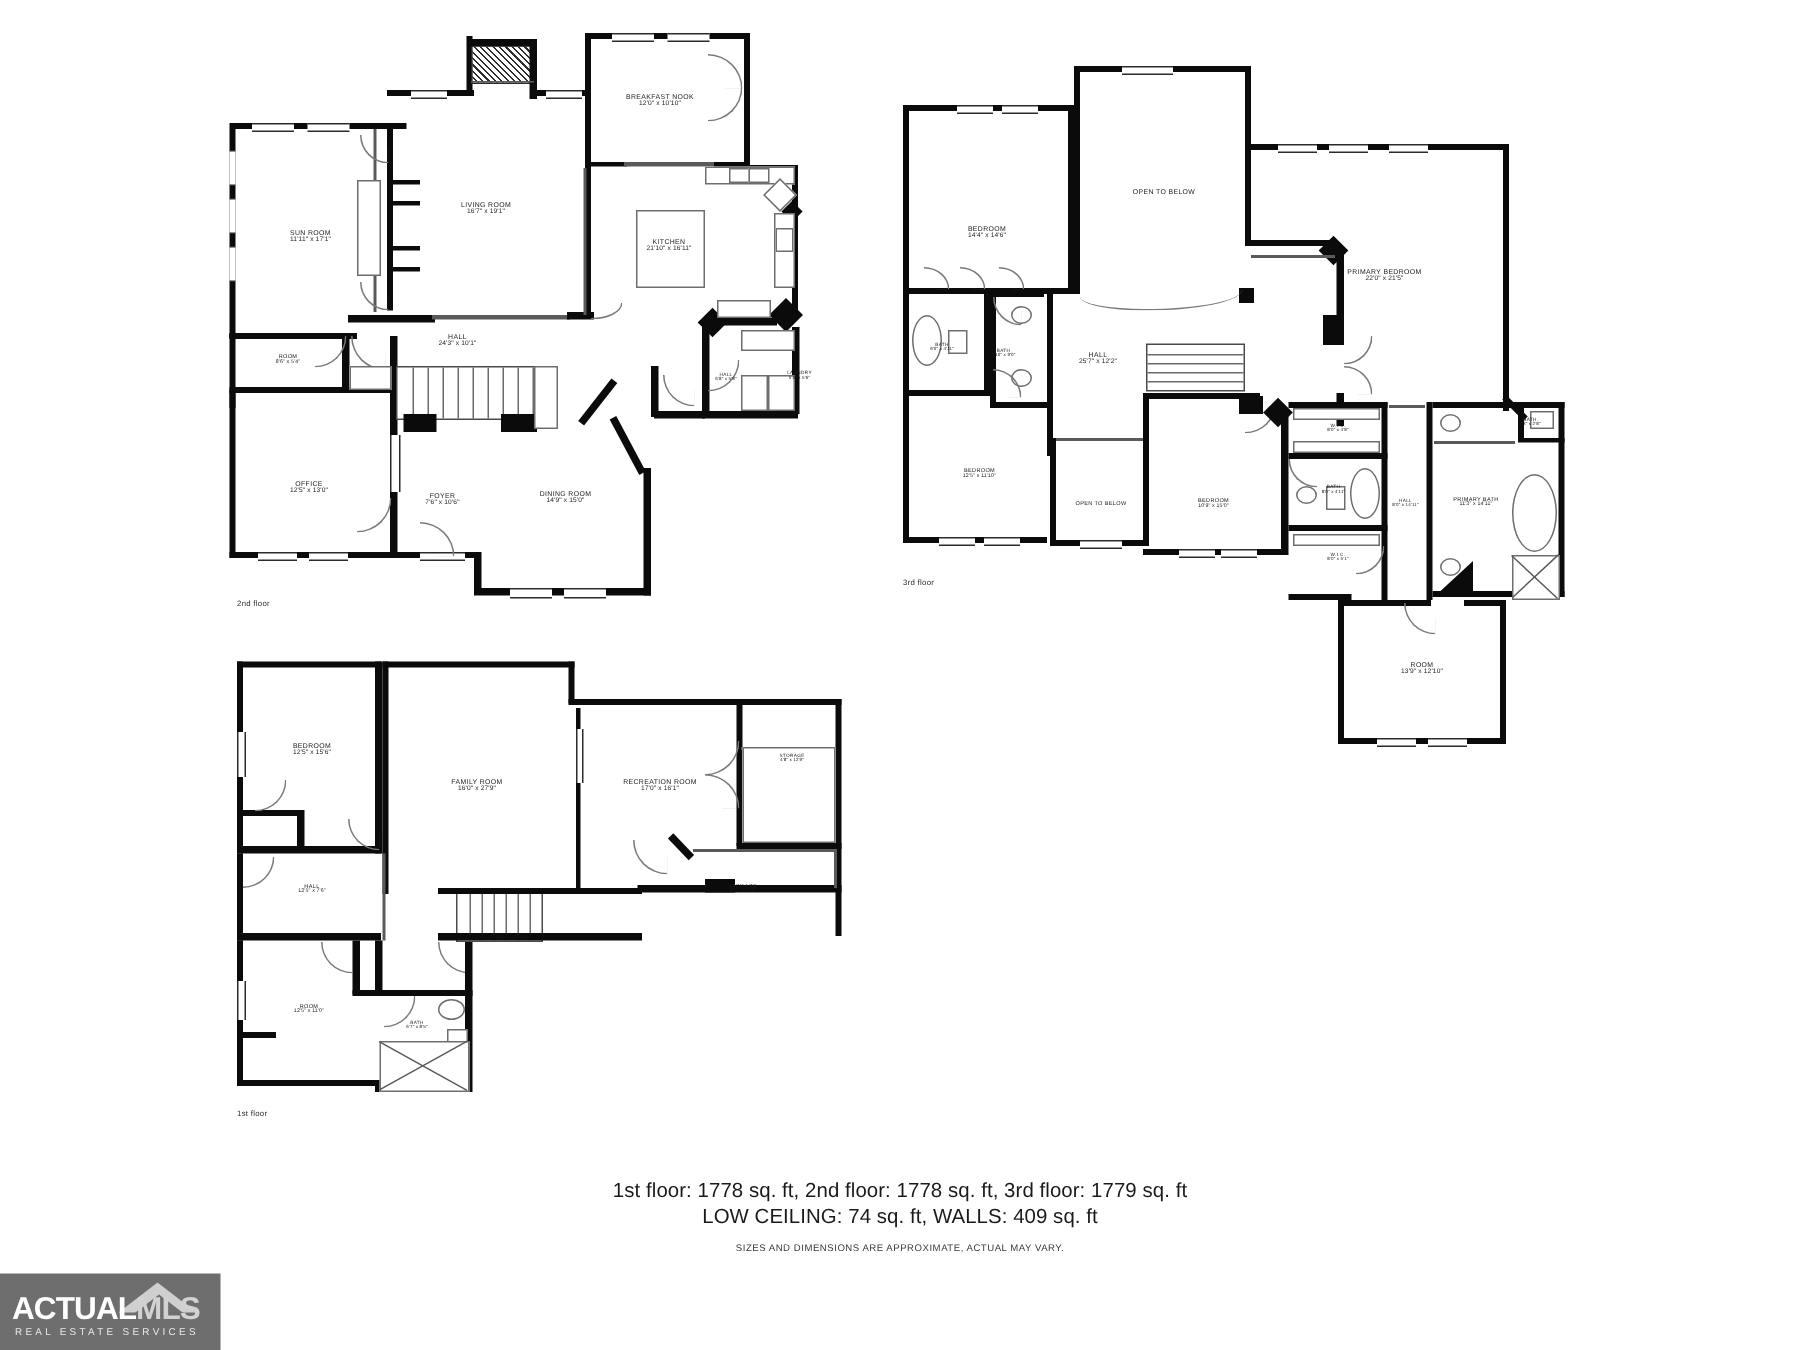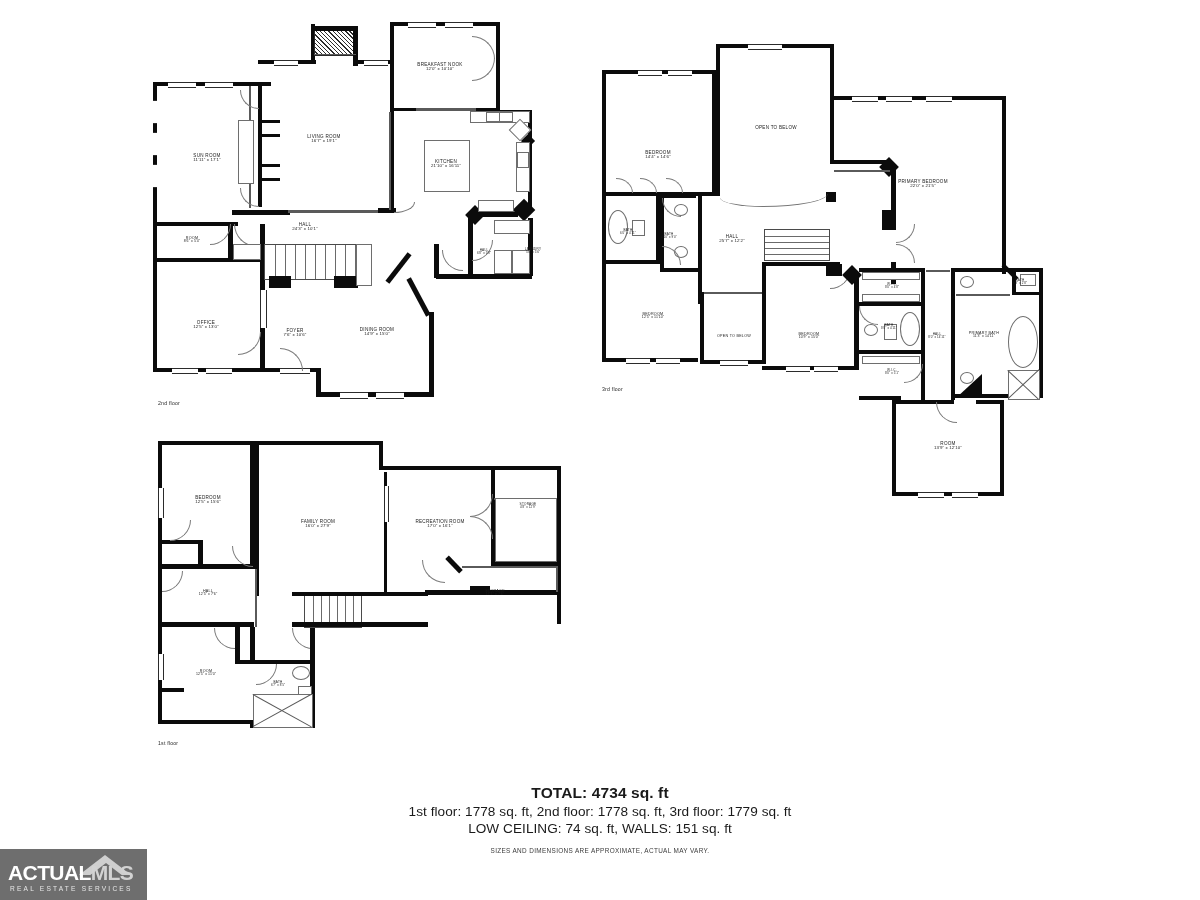--- a/index.html
+++ b/index.html
@@ -508,23 +508,22 @@
       <div class="dm">12'5" x 11'0"</div>
     </div>
   <div class="lbl xs" style="left:128px;top:246px;">
     <div class="nm">BATH</div>
       <div class="dm">6'7" x 8'5"</div>
     </div>
   <div class="floortag" style="left:8px;top:302px;">1st floor</div>
 </div>
 
 <div id="summary">
-  <div class="total">TOTAL: 4734 sq. ft</div>
   <div class="ln">1st floor: 1778 sq. ft, 2nd floor: 1778 sq. ft, 3rd floor: 1779 sq. ft</div>
-  <div class="ln">LOW CEILING: 74 sq. ft, WALLS: 151 sq. ft</div>
+  <div class="ln">LOW CEILING: 74 sq. ft, WALLS: 409 sq. ft</div>
   <div class="disc">SIZES AND DIMENSIONS ARE APPROXIMATE, ACTUAL MAY VARY.</div>
 </div>
 
 <div id="logo">
   <div class="roof"></div>
   <div class="roof2"></div>
   <div class="l1"><span>ACTUAL</span><span class="mls">MLS</span></div>
   <div class="l2">REAL ESTATE SERVICES</div>
 </div>
 

